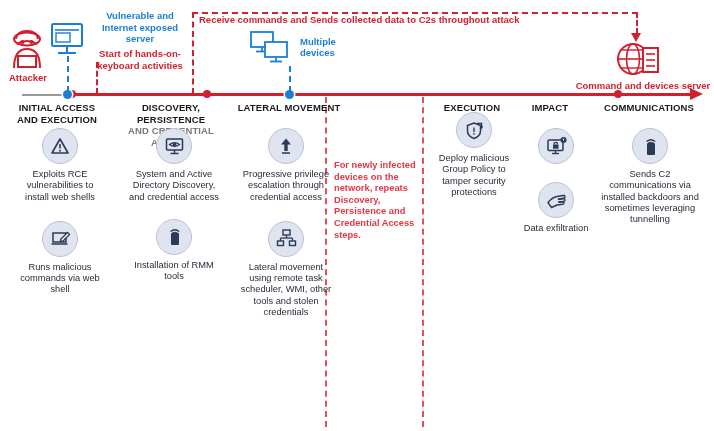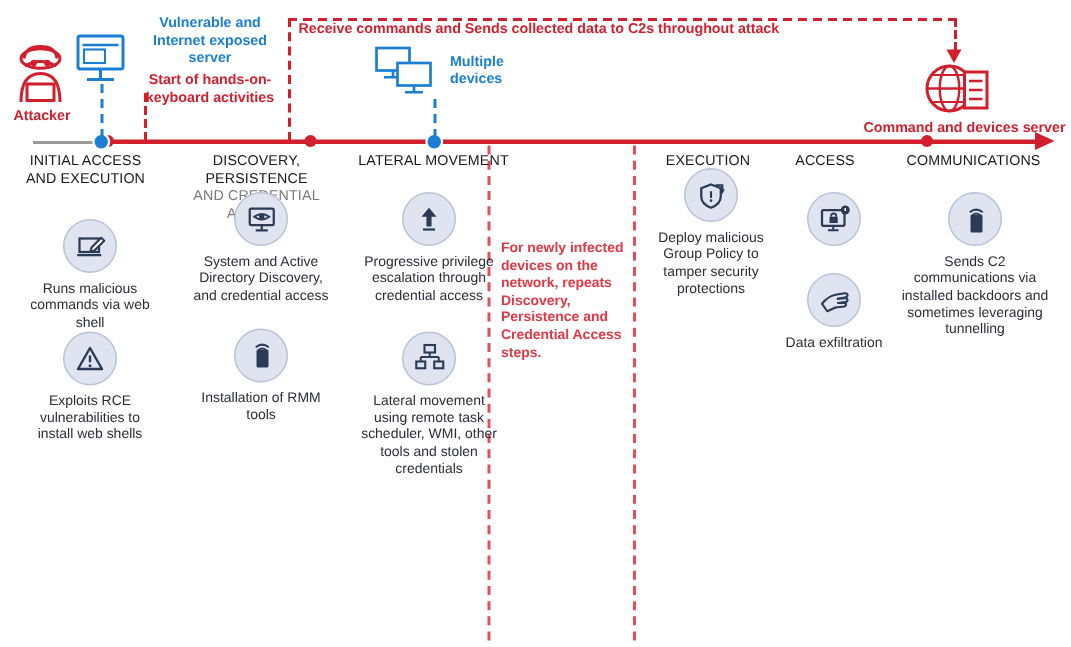--- a/index.html
+++ b/index.html
@@ -28,21 +28,21 @@
   #c2-box-top{left:192px;top:12px;width:446px;height:0;border-top:2px dashed #d11f2d;}
   #c2-box-left{left:192px;top:12px;height:82px;border-left:2px dashed #d11f2d;}
   #c2-box-right{left:636px;top:12px;height:22px;border-left:2px dashed #d11f2d;}
   #c2-arrow{left:631px;top:33px;width:0;height:0;
     border-left:5px solid transparent;border-right:5px solid transparent;
     border-top:9px solid #d11f2d;}
   #c2-label{left:199px;top:14px;color:#d11f2d;font-size:9.5px;font-weight:bold;}
   
   .blue-note{color:#1a7fd4;font-size:9.5px;font-weight:bold;line-height:11.5px;text-align:center;}
   .red-note{color:#d11f2d;font-size:9.5px;font-weight:bold;line-height:11.5px;text-align:center;}
-  .phase{font-size:9.5px;font-weight:normal;color:#1a1a1a;line-height:11.5px;text-align:center;letter-spacing:.1px;}
+  .phase{font-size:9.5px;font-weight:bold;color:#1a1a1a;line-height:11.5px;text-align:center;letter-spacing:.1px;}
   .phase .muted{color:#7a7a7a;}
   .cap{font-size:9.3px;color:#2b2b3a;line-height:11.3px;text-align:center;}
   .mid-note{color:#e23744;font-size:9.3px;font-weight:bold;line-height:11.6px;text-align:left;}
   
   .icon-circle{
     width:34px;height:34px;border-radius:50%;
     background:#dfe4f0;border:1px solid #b9c2d6;
     display:flex;align-items:center;justify-content:center;
   }
   .col{display:flex;flex-direction:column;align-items:center;}
@@ -138,46 +138,46 @@
   <div>DISCOVERY, PERSISTENCE</div>
   <div class="muted">AND CREDENTIAL ACCESS</div>
 </div>
 <div class="abs phase" style="left:232px;top:102px;width:114px;">
   <div>LATERAL MOVEMENT</div>
 </div>
 <div class="abs phase" style="left:428px;top:102px;width:88px;">
   <div>EXECUTION</div>
 </div>
 <div class="abs phase" style="left:514px;top:102px;width:72px;">
-  <div>ACCESS</div>
+  <div>IMPACT</div>
 </div>
 <div class="abs phase" style="left:586px;top:102px;width:126px;">
   <div>COMMUNICATIONS</div>
 </div>
 
 <div class="abs col" style="left:14px;top:128px;width:92px;">
-  <div class="item" style="margin-top:18px;">
-    <div class="icon-circle">
-      <svg width="21" height="21" viewBox="0 0 21 21">
-        <rect x="3" y="5" width="13" height="9" fill="none" stroke="#2b3a55" stroke-width="1.5"></rect>
-        <line x1="1.5" y1="16" x2="17.5" y2="16" stroke="#2b3a55" stroke-width="1.5"></line>
-        <path d="M11 11 L17.5 4.5 L19.5 6.5 L13 13 L10.3 13.6 Z" fill="#ffffff" stroke="#2b3a55" stroke-width="1.4" stroke-linejoin="round"></path>
-      </svg>
-    </div>
-    <div class="cap">Runs malicious commands via web shell</div>
-  </div>
   <div class="item">
     <div class="icon-circle">
       <svg width="20" height="20" viewBox="0 0 20 20">
         <path d="M10 3 L18 17 L2 17 Z" fill="none" stroke="#2b3a55" stroke-width="1.6" stroke-linejoin="round"></path>
         <line x1="10" y1="8" x2="10" y2="12.5" stroke="#2b3a55" stroke-width="1.6"></line>
         <circle cx="10" cy="14.8" r="1" fill="#2b3a55"></circle>
       </svg>
     </div>
     <div class="cap">Exploits RCE vulnerabilities to install web shells</div>
+  </div>
+  <div class="item" style="margin-top:18px;">
+    <div class="icon-circle">
+      <svg width="21" height="21" viewBox="0 0 21 21">
+        <rect x="3" y="5" width="13" height="9" fill="none" stroke="#2b3a55" stroke-width="1.5"></rect>
+        <line x1="1.5" y1="16" x2="17.5" y2="16" stroke="#2b3a55" stroke-width="1.5"></line>
+        <path d="M11 11 L17.5 4.5 L19.5 6.5 L13 13 L10.3 13.6 Z" fill="#ffffff" stroke="#2b3a55" stroke-width="1.4" stroke-linejoin="round"></path>
+      </svg>
+    </div>
+    <div class="cap">Runs malicious commands via web shell</div>
   </div>
 </div>
 
 <div class="abs col" style="left:126px;top:128px;width:96px;">
   <div class="item">
     <div class="icon-circle">
       <svg width="21" height="21" viewBox="0 0 21 21">
         <rect x="2.5" y="3" width="16" height="11" rx="1" fill="none" stroke="#2b3a55" stroke-width="1.5"></rect>
         <line x1="10.5" y1="14" x2="10.5" y2="17" stroke="#2b3a55" stroke-width="1.5"></line>
         <line x1="6.5" y1="17.5" x2="14.5" y2="17.5" stroke="#2b3a55" stroke-width="1.5"></line>

